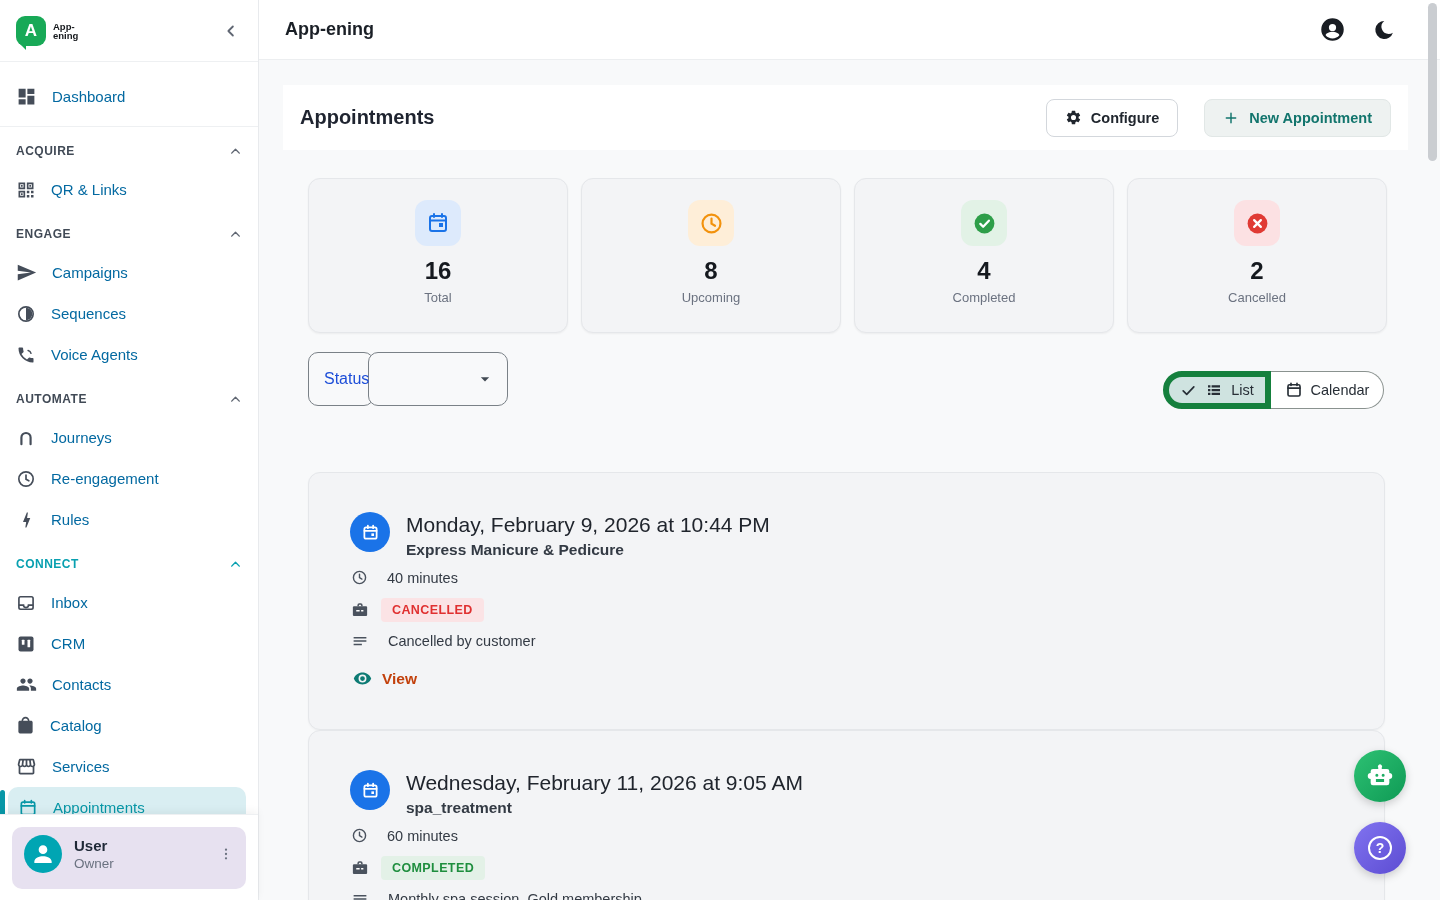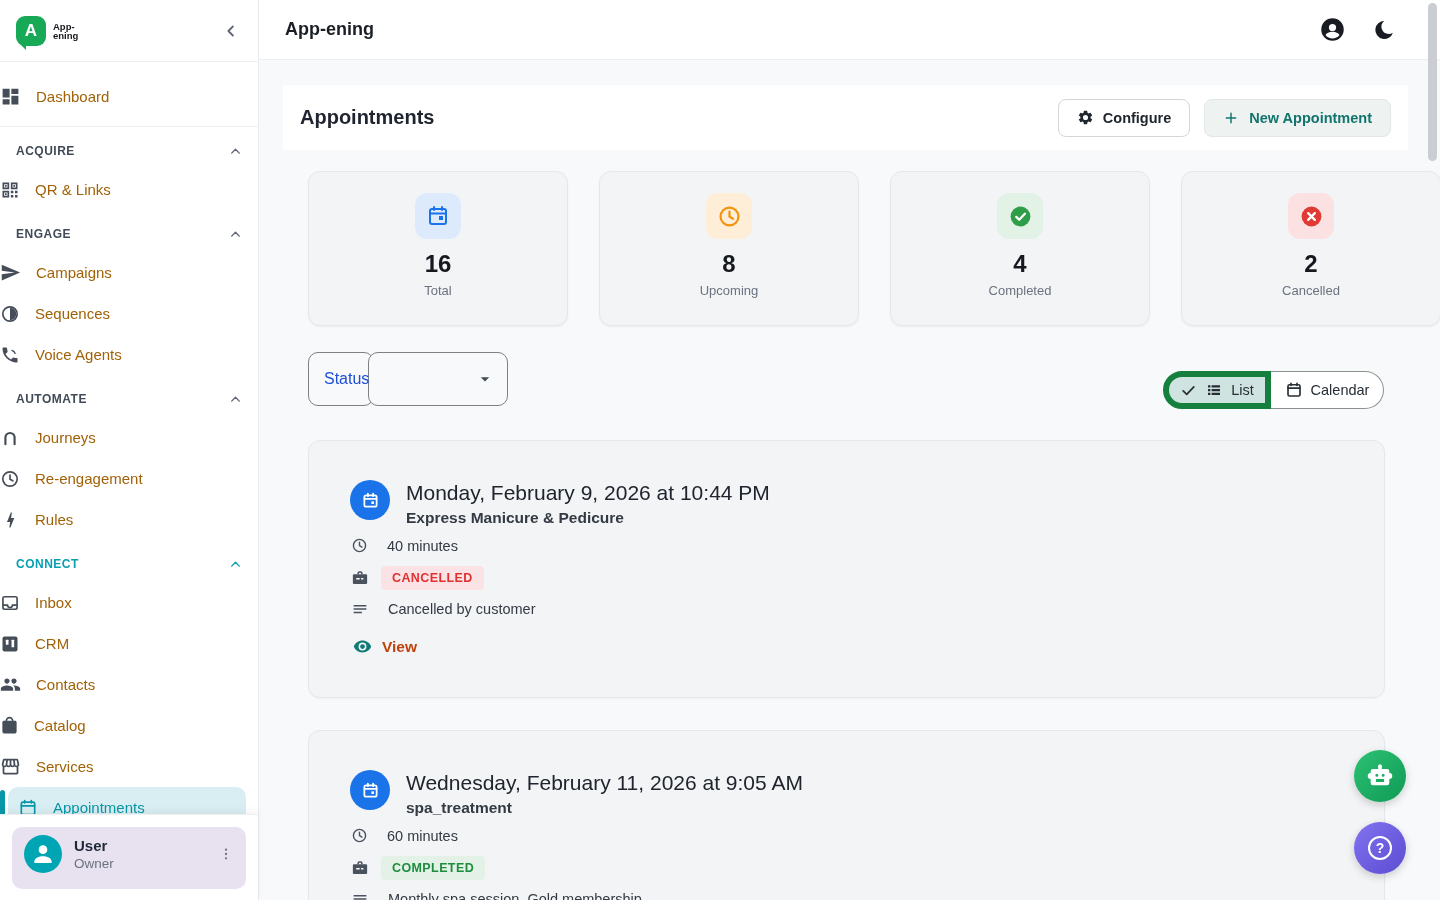--- a/index.html
+++ b/index.html
@@ -17,22 +17,22 @@
   .logo-row { height:62px; display:flex; align-items:center; justify-content:space-between;
     padding:0 14px 0 16px; border-bottom:1px solid #eef0f2; }
   .logo { display:flex; align-items:center; gap:7px; }
   .logo-mark { width:30px; height:30px; border-radius:9px; background:#18a957; position:relative;
     display:flex; align-items:center; justify-content:center; color:#fff; font-weight:800; font-size:17px; }
   .logo-mark::after { content:""; position:absolute; left:3px; bottom:-4px; width:0; height:0;
     border-left:7px solid transparent; border-right:0 solid transparent; border-top:7px solid #18a957; }
   .logo-text { display:flex; flex-direction:column; font-size:9.5px; font-weight:800; color:#15181c; line-height:9px; }
   .collapse-btn { color:#5f6672; display:flex; padding:4px; }
   .nav { height:752px; overflow:hidden; padding-top:14px; }
-  .nav-item { height:41px; display:flex; align-items:center; gap:15px; padding:0 0;
-    font-size:15px; font-weight:500; color:#a16207; cursor:pointer; }
+  .nav-item { height:41px; display:flex; align-items:center; gap:15px; padding:0 16px;
+    font-size:15px; font-weight:500; color:#0369a1; cursor:pointer; }
   .nav-item .icon { color:#454d59; }
   .nav-item.dash { height:40px; }
   .nav-divider { border-top:1px solid #eef0f2; margin-top:10px; }
   .section-header { height:36px; margin-top:6px; display:flex; align-items:center;
     justify-content:space-between; padding:0 16px; font-size:12px; font-weight:700;
     letter-spacing:.5px; color:#414a56; cursor:pointer; }
   .section-header .icon { color:#5f6672; }
   .section-header.teal span { color:#08a0b0; }
   .nav-item.active { position:relative; margin:0 12px 0 8px; padding:0 8px 0 10px;
     background:#d9eef2; border-radius:10px; color:#0897a7; }
@@ -56,28 +56,28 @@
   .topbar-title { font-size:18px; font-weight:700; color:#1a1f26; margin-left:26px; }
   .topbar-actions { margin-left:auto; display:flex; align-items:center; gap:26px; margin-right:44px; }
   .topbar-actions button { display:flex; color:#191d23; }
 
   
   .main { position:absolute; left:259px; top:60px; width:1181px; height:840px;
     background:#f8f9fa; overflow:hidden; }
   .page-band { position:absolute; left:24px; top:25px; width:1125px; height:65px; background:#fff;
     display:flex; align-items:center; padding:0 17px; }
   .page-title { font-size:20px; font-weight:600; color:#1f2430; }
-  .band-actions { margin-left:auto; display:flex; gap:14px;justify-content:flex-end; }
+  .band-actions { margin-left:auto; display:flex; gap:26px;justify-content:flex-end; }
   .btn-configure { height:38px; padding:0 18px; border:1px solid #d3d7dc; border-radius:8px;
     background:#fff; display:flex; align-items:center; gap:9px; font-size:14.5px; font-weight:600; color:#20262e; }
   .btn-new { height:38px; padding:0 18px; border:1px solid #e1e7e6; border-radius:8px;
     background:#eef2f1; display:flex; align-items:center; gap:10px; font-size:14.5px;
     font-weight:600; color:#12756d; }
 
-  .stats { position:absolute; left:49px; top:111px; display:flex; gap:31px;justify-content:space-between; }
+  .stats { position:absolute; left:49px; top:118px; display:flex; gap:13px;justify-content:space-between; }
   .stat-card { width:260px; height:155px; background:#f3f4f6; border:1px solid #e5e7ea;
     border-radius:12px; box-shadow:0 1px 2px rgba(0,0,0,.05); display:flex; flex-direction:column;
     align-items:center; padding-top:21px; }
   .stat-tile { width:46px; height:46px; border-radius:12px; display:flex; align-items:center; justify-content:center; }
   .tile-blue { background:#ddeafc; color:#1a73e8; }
   .tile-orange { background:#feeed8; color:#f2920d; }
   .tile-green { background:#e2f2e6; color:#2e9e49; }
   .tile-red { background:#fce1e3; color:#e03a34; }
   .stat-value { font-size:24px; font-weight:600; color:#15191f; margin-top:11px; }
   .stat-label { font-size:13px; color:#6b7280; margin-top:5px; }
@@ -95,21 +95,21 @@
   
   .toggle { position:absolute; right:56px; top:311px; height:38px; display:flex; }
   .seg { display:flex; align-items:center; justify-content:center; gap:8px;
     font-size:14.5px; font-weight:500; color:#272e36; }
   .seg-list { width:108px; background:#cfe3e0; border:6px solid #15803d; border-radius:19px 0 0 19px; }
   .seg-cal { width:113px; background:#fff; border:1px solid #8a928f; border-left-width:0; border-radius:0 19px 19px 0; }
 
   
   .appt-card { position:absolute; left:49px; width:1077px; height:258px; background:#f3f4f6;
     border:1px solid #e5e7ea; border-radius:12px; box-shadow:0 1px 2px rgba(0,0,0,.04); }
-  .appt-1 { top:380px;padding-left:44px; }
+  .appt-1 { top:412px;padding-left:44px; }
   .appt-2 { top:670px; }
   .appt-head { position:absolute; left:41px; top:39px; display:flex; gap:16px; }
   .appt-avatar { width:40px; height:40px; border-radius:50%; background:#1a73e8; color:#fff;
     display:flex; align-items:center; justify-content:center; }
   .appt-datetime { font-size:21px; font-weight:500; color:#20252d; line-height:26px; }
   .appt-service { font-size:15.5px; font-weight:700; color:#333a44; margin-top:3px; }
   .appt-row { position:absolute; left:42px; display:flex; align-items:center; gap:19px;
     font-size:14.5px; color:#333a44; }
   .appt-row .icon { color:#4a525e; }
   .row-duration { top:96px; }

